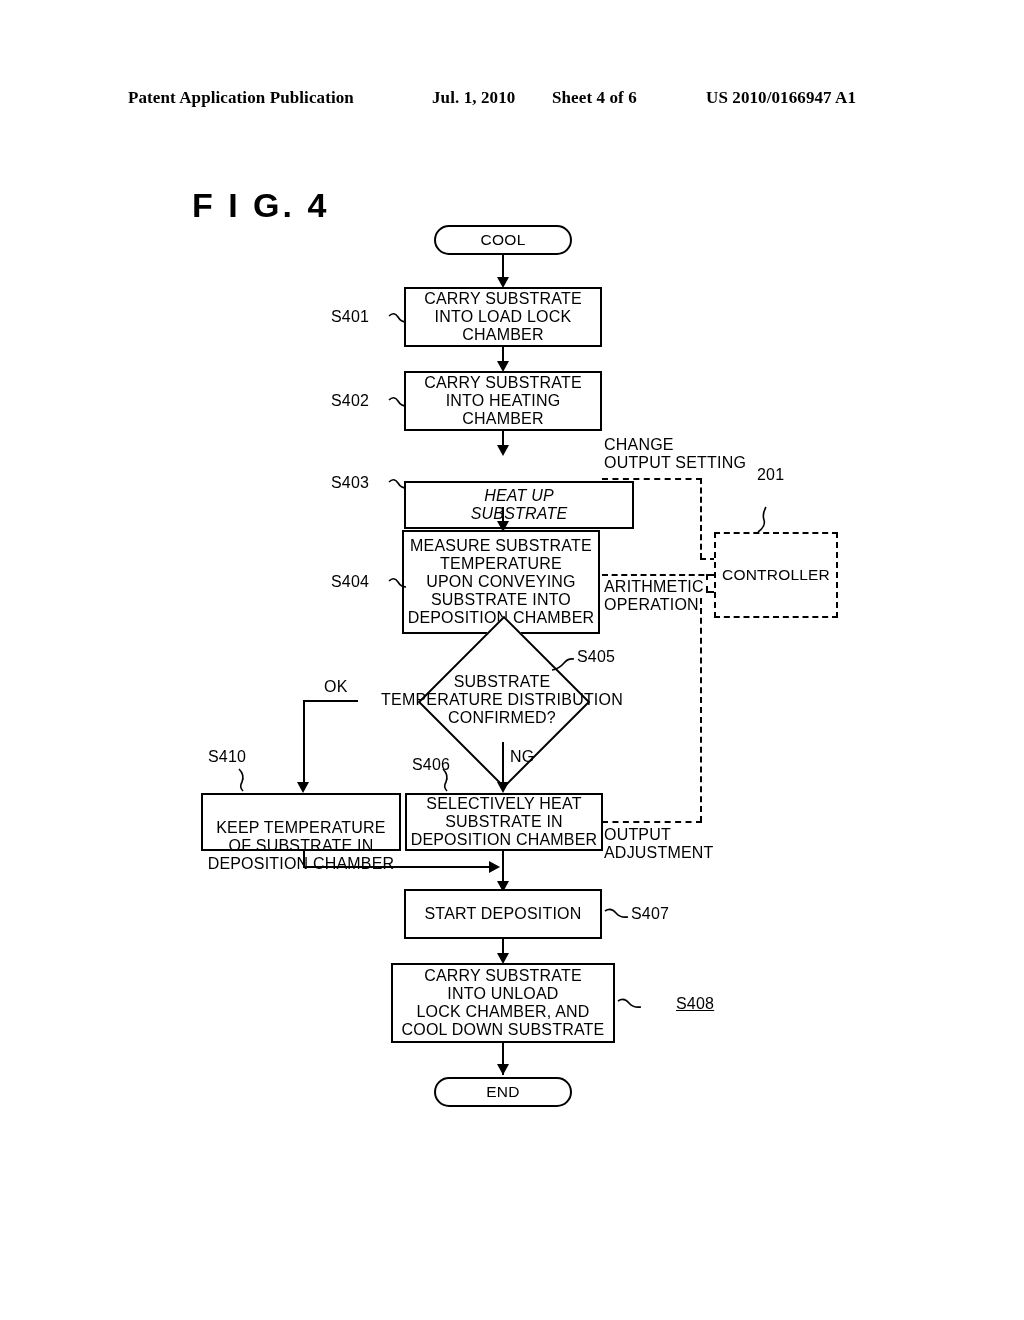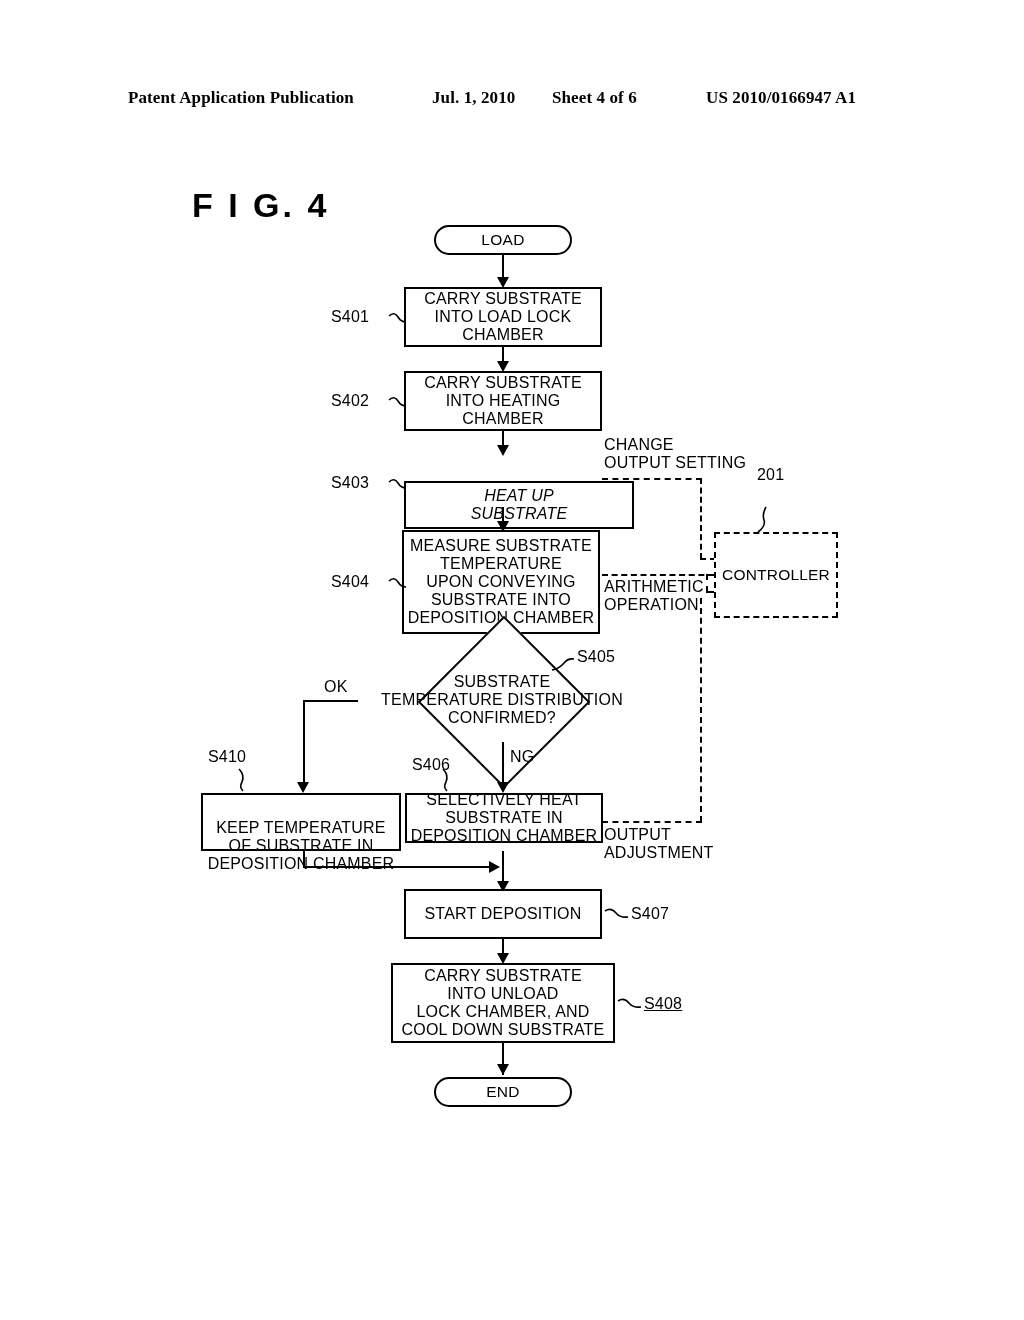--- a/index.html
+++ b/index.html
@@ -150,21 +150,21 @@
 <div class="page-header">
   <span class="ph-pub">Patent Application Publication</span>
   <span class="ph-date">Jul. 1, 2010</span>
   <span class="ph-sheet">Sheet 4 of 6</span>
   <span class="ph-num">US 2010/0166947 A1</span>
 </div>
 
 <div class="fig-title">F I G.  4</div>
 
 <div class="node term" style="left:434px; top:225px; width:138px; height:30px;">
-  <span>LOAD</span>
+  <span>COOL</span>
 </div>
 
 <div class="vline" style="left:502px; top:255px; height:27px;"></div>
 <div class="arrow-down" style="left:497px; top:277px;"></div>
 
 <div class="node proc" style="left:404px; top:287px; width:198px; height:60px;">
   <span class="label multiline" style="position:static;">CARRY SUBSTRATE
 INTO LOAD LOCK
 CHAMBER</span>
 </div>
@@ -239,21 +239,21 @@
 <div class="node proc" style="left:201px; top:793px; width:200px; height:58px;">
   <span class="label multiline" style="position:static;margin-top:48px;">KEEP TEMPERATURE
 OF SUBSTRATE IN
 DEPOSITION CHAMBER</span>
 </div>
 <div class="label" style="left:208px; top:748px;">S410</div>
 <svg class="leader" style="left:236px; top:768px;" width="16" height="24">
   <path d="M3,1 Q9,7 6,14 Q3,19 7,23" stroke="#000" stroke-width="1.6" fill="none"></path>
 </svg>
 
-<div class="node proc" style="left:405px; top:793px; width:198px; height:50px;">
+<div class="node proc" style="left:405px; top:793px; width:198px; height:58px;">
   <span class="label multiline" style="position:static;">SELECTIVELY HEAT
 SUBSTRATE IN
 DEPOSITION CHAMBER</span>
 </div>
 <div class="label" style="left:412px; top:756px;">S406</div>
 <svg class="leader" style="left:440px; top:768px;" width="16" height="24">
   <path d="M3,1 Q9,7 6,14 Q3,19 7,23" stroke="#000" stroke-width="1.6" fill="none"></path>
 </svg>
 
 <div class="vline" style="left:303px; top:851px; height:16px;"></div>
@@ -273,21 +273,21 @@
 
 <div class="vline" style="left:502px; top:939px; height:22px;"></div>
 <div class="arrow-down" style="left:497px; top:953px;"></div>
 
 <div class="node proc" style="left:391px; top:963px; width:224px; height:80px;">
   <span class="label multiline" style="position:static;">CARRY SUBSTRATE
 INTO UNLOAD
 LOCK CHAMBER, AND
 COOL DOWN SUBSTRATE</span>
 </div>
-<div class="label" style="left:644px; top:995px;text-decoration:underline;">S408</div>
+<div class="label" style="left:676px; top:995px;text-decoration:underline;">S408</div>
 <svg class="leader" style="left:617px; top:998px;" width="26" height="14">
   <path d="M1,3 Q7,-1 12,5 Q16,10 24,9" stroke="#000" stroke-width="1.6" fill="none"></path>
 </svg>
 
 <div class="vline" style="left:502px; top:1043px; height:32px;"></div>
 <div class="arrow-down" style="left:497px; top:1064px;"></div>
 
 <div class="node term" style="left:434px; top:1077px; width:138px; height:30px;">
   <span>END</span>
 </div>

